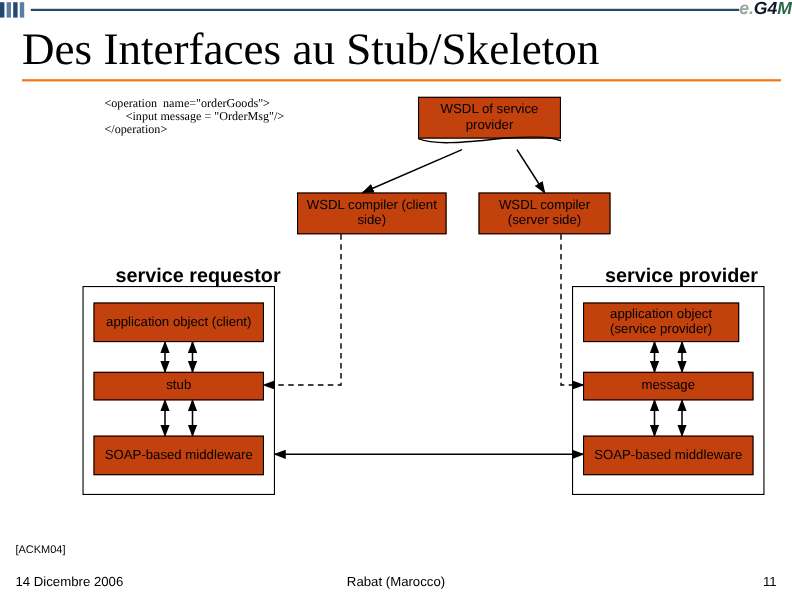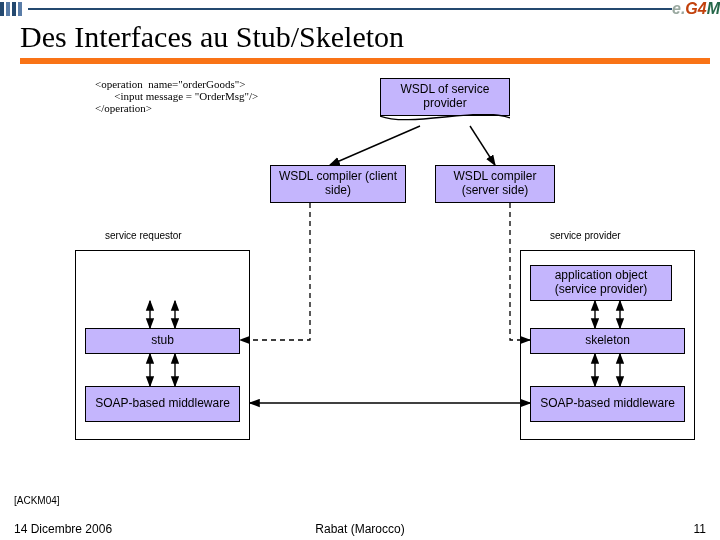--- a/index.html
+++ b/index.html
@@ -15,59 +15,59 @@
   .topbar {
     height: 18px;
     display: flex;
     align-items: center;
   }
   .topbar .accent { width: 4px; height: 14px; background: #5a7da8; margin-right: 2px; }
   .topbar .accent.dark { background: #24496f; }
   .topbar .hline { flex: 1; border-top: 2px solid #24496f; margin-left: 4px; }
   .topbar .tag { font-weight: bold; font-family: Arial, sans-serif; font-style: italic; }
   .topbar .tag .e { color: #9aa9a0; font-size: 16px; }
-  .topbar .tag .g { color: #c2410c; font-size: 16px; }
+  .topbar .tag .g { color: #0f172a; font-size: 16px; }
   .topbar .tag .fm { color: #26684a; font-size: 16px; }
   h1 {
     font-family: Georgia, "Times New Roman", serif;
     font-weight: normal;
-    font-size: 30px;
+    font-size: 41px;
     margin: 2px 10px 6px 20px;
-    border-bottom: 6px solid #f97316;
+    border-bottom: 2px solid #f97316;
     padding-bottom: 4px;
   }
   .diagram {
     position: relative;
     width: 700px;
     height: 400px;
     margin-left: 10px;
   }
   .box {
     position: absolute;
     border: 1.5px solid #000;
-    background: #c4b5fd;
+    background: #c2410c;
     text-align: center;
     display: flex;
     align-items: center;
     justify-content: center;
     font-size: 12px;
     padding: 2px 4px;
     line-height: 1.15;
   }
   .codeblock {
     position: absolute;
     font-family: "Comic Sans MS", cursive;
     font-size: 11px;
     white-space: pre;
     text-align: left;
   }
   .grouplabel {
     position: absolute;
-    font-size: 10px;
-    font-weight: normal;
+    font-size: 18px;
+    font-weight: bold;
   }
   .bigbox {
     position: absolute;
     border: 1.5px solid #000;
     background: transparent;
   }
   .footer {
     position: absolute;
     bottom: 4px;
     left: 0;
@@ -126,27 +126,29 @@
   <div class="box" style="left:425px; top:95px; width:120px; height:38px;">WSDL compiler
 (server side)</div>
 
   <div class="grouplabel" style="left:95px; top:160px;">service requestor</div>
   <div class="grouplabel" style="left:540px; top:160px;">service provider</div>
 
   <div class="bigbox" style="left:65px; top:180px; width:175px; height:190px;"></div>
 
   <div class="bigbox" style="left:510px; top:180px; width:175px; height:190px;"></div>
 
+  <div class="box" style="left:75px; top:195px; width:155px; height:36px;">application object
+(client)</div>
   <div class="box" style="left:75px; top:258px; width:155px; height:26px;">stub</div>
   <div class="box" style="left:75px; top:316px; width:155px; height:36px;">SOAP-based
 middleware</div>
 
   <div class="box" style="left:520px; top:195px; width:142px; height:36px;">application object
 (service provider)</div>
-  <div class="box" style="left:520px; top:258px; width:155px; height:26px;">skeleton</div>
+  <div class="box" style="left:520px; top:258px; width:155px; height:26px;">message</div>
   <div class="box" style="left:520px; top:316px; width:155px; height:36px;">SOAP-based
 middleware</div>
 
 
   <svg class="arrows">
     <defs>
       <marker id="ah" markerWidth="8" markerHeight="8" refX="7" refY="3" orient="auto">
         <path d="M0,0 L8,3 L0,6 Z" fill="#000"></path>
       </marker>
       <marker id="ahr" markerWidth="8" markerHeight="8" refX="1" refY="3" orient="auto">

